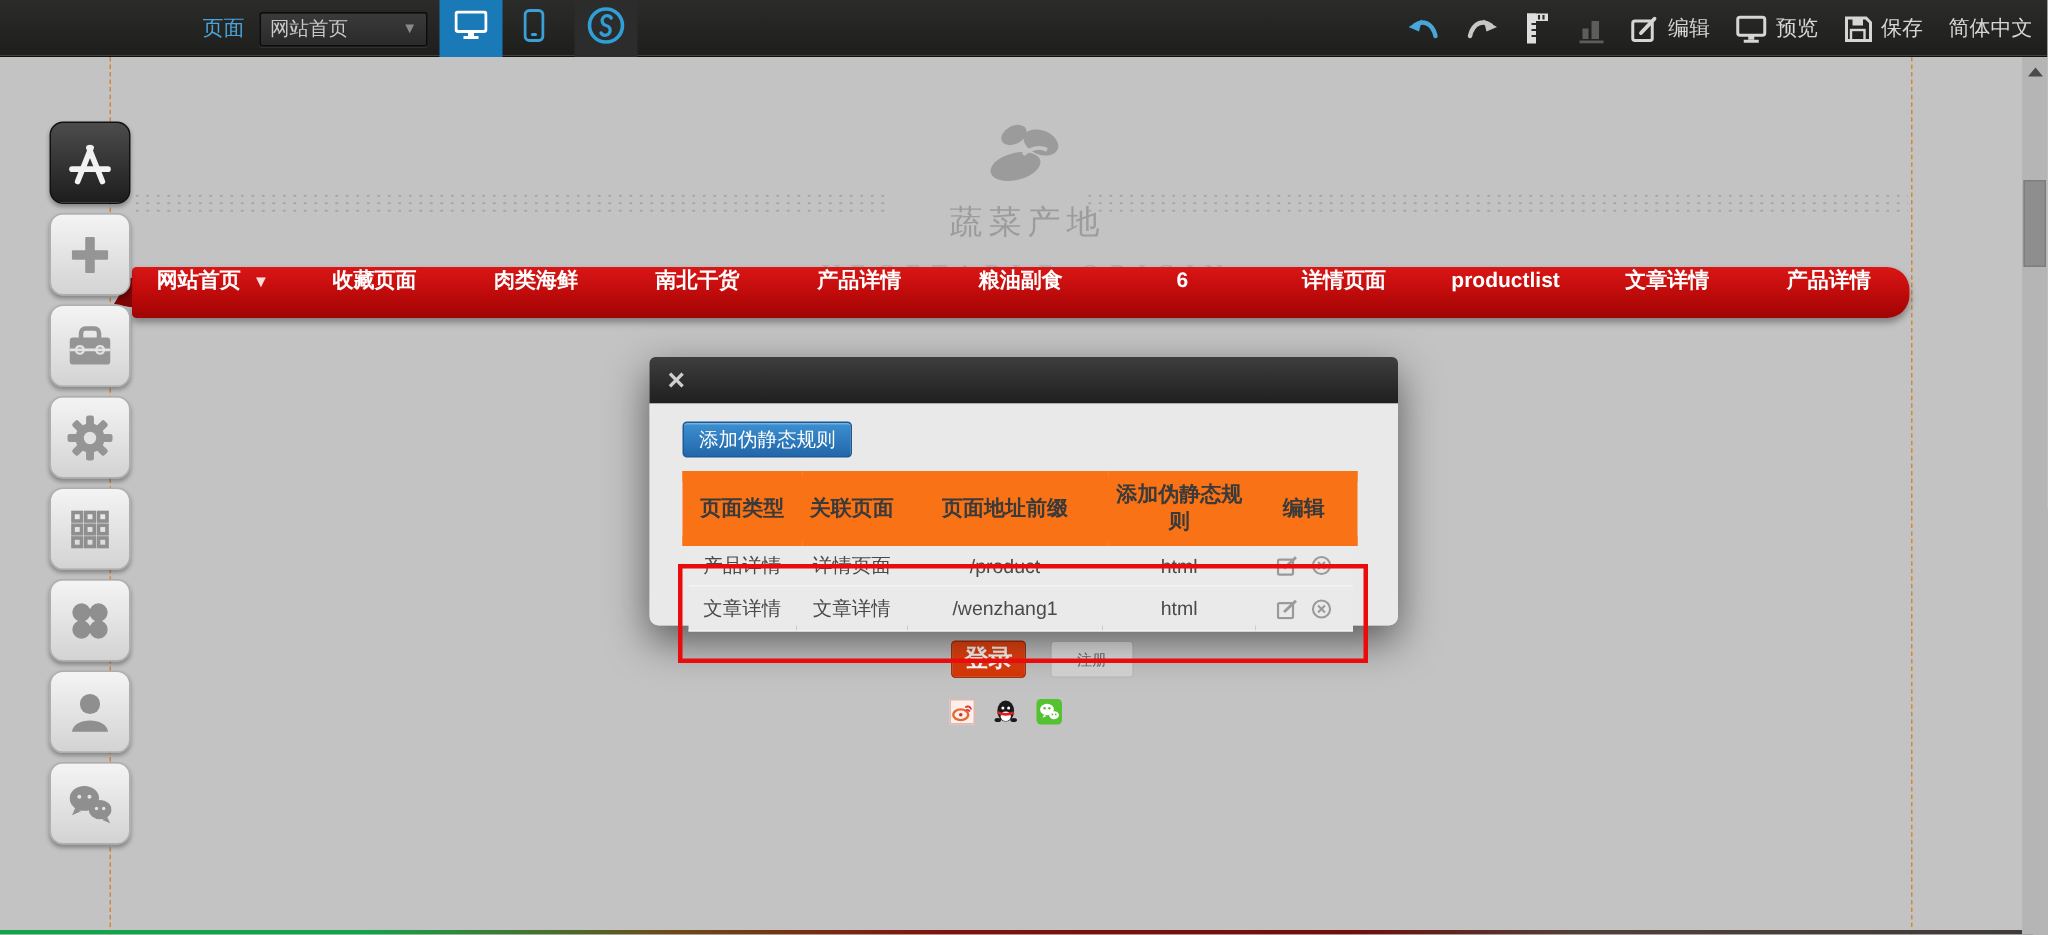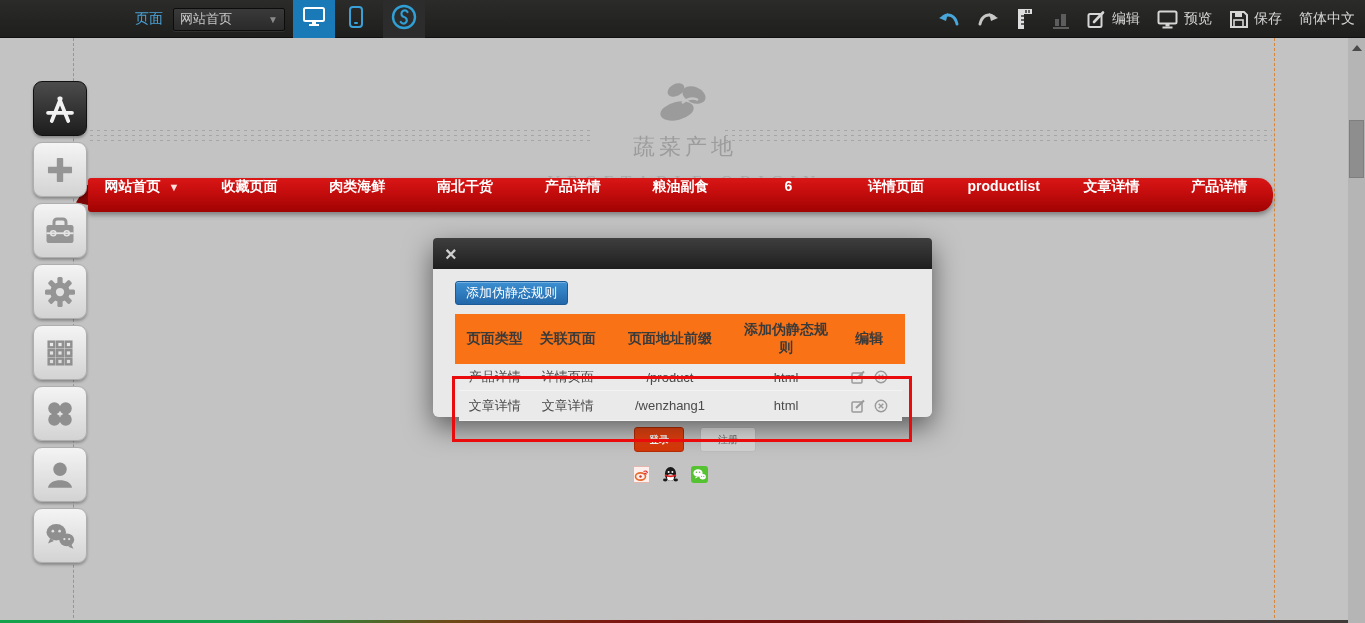--- a/index.html
+++ b/index.html
@@ -68,21 +68,21 @@
   table.rules td { height:30px; color:#4a4a4a; text-align:center; background:#eaeaea; border-bottom:1px solid #f3f3f3; }
   .c1{width:77px;} .c2{width:78px;} .c3{width:136px;} .c4{width:108px;} .c5{width:67px;}
   .row-icons { display:flex; justify-content:center; gap:9px; }
   .row-icons span { cursor:pointer; line-height:0; }
   .annotation { position:absolute; left:19px; top:107px; width:460px; height:66px;
     border:3px solid #ea0c0c; pointer-events:none; }
 
   
   .login-row { position:absolute; left:634px; top:427px; display:flex; gap:16px; z-index:3; }
   .btn-login { width:50px; height:25px; background:linear-gradient(#ef4713,#d63708); border:1px solid #b52c05;
-    border-radius:3px; color:#fff; font-size:10px; font-weight:bold; cursor:pointer; font-family:inherit; }
+    border-radius:3px; color:#fff; font-size:16px; font-weight:bold; cursor:pointer; font-family:inherit; }
   .btn-reg { width:56px; height:25px; background:linear-gradient(#e9e9e9,#d2d2d2); border:1px solid #bdbdbd;
     border-radius:3px; color:#6a6a6a; font-size:10px; cursor:pointer; font-family:inherit; }
   .social-row { position:absolute; left:633px; top:466px; display:flex; gap:12px; z-index:3; }
   .soc { width:17px; height:17px; cursor:pointer; line-height:0; }
   .soc.weibo { background:#fdf0ec; border:1px solid #e2b6ae; }
   .soc.wechat { background:#55c232; border-radius:3px; }
 
   
   .sidebar { position:absolute; left:33px; top:81px; width:54px; z-index:8; }
   .side-btn { width:54px; height:55px; margin-bottom:6px; border-radius:9px; cursor:pointer;

